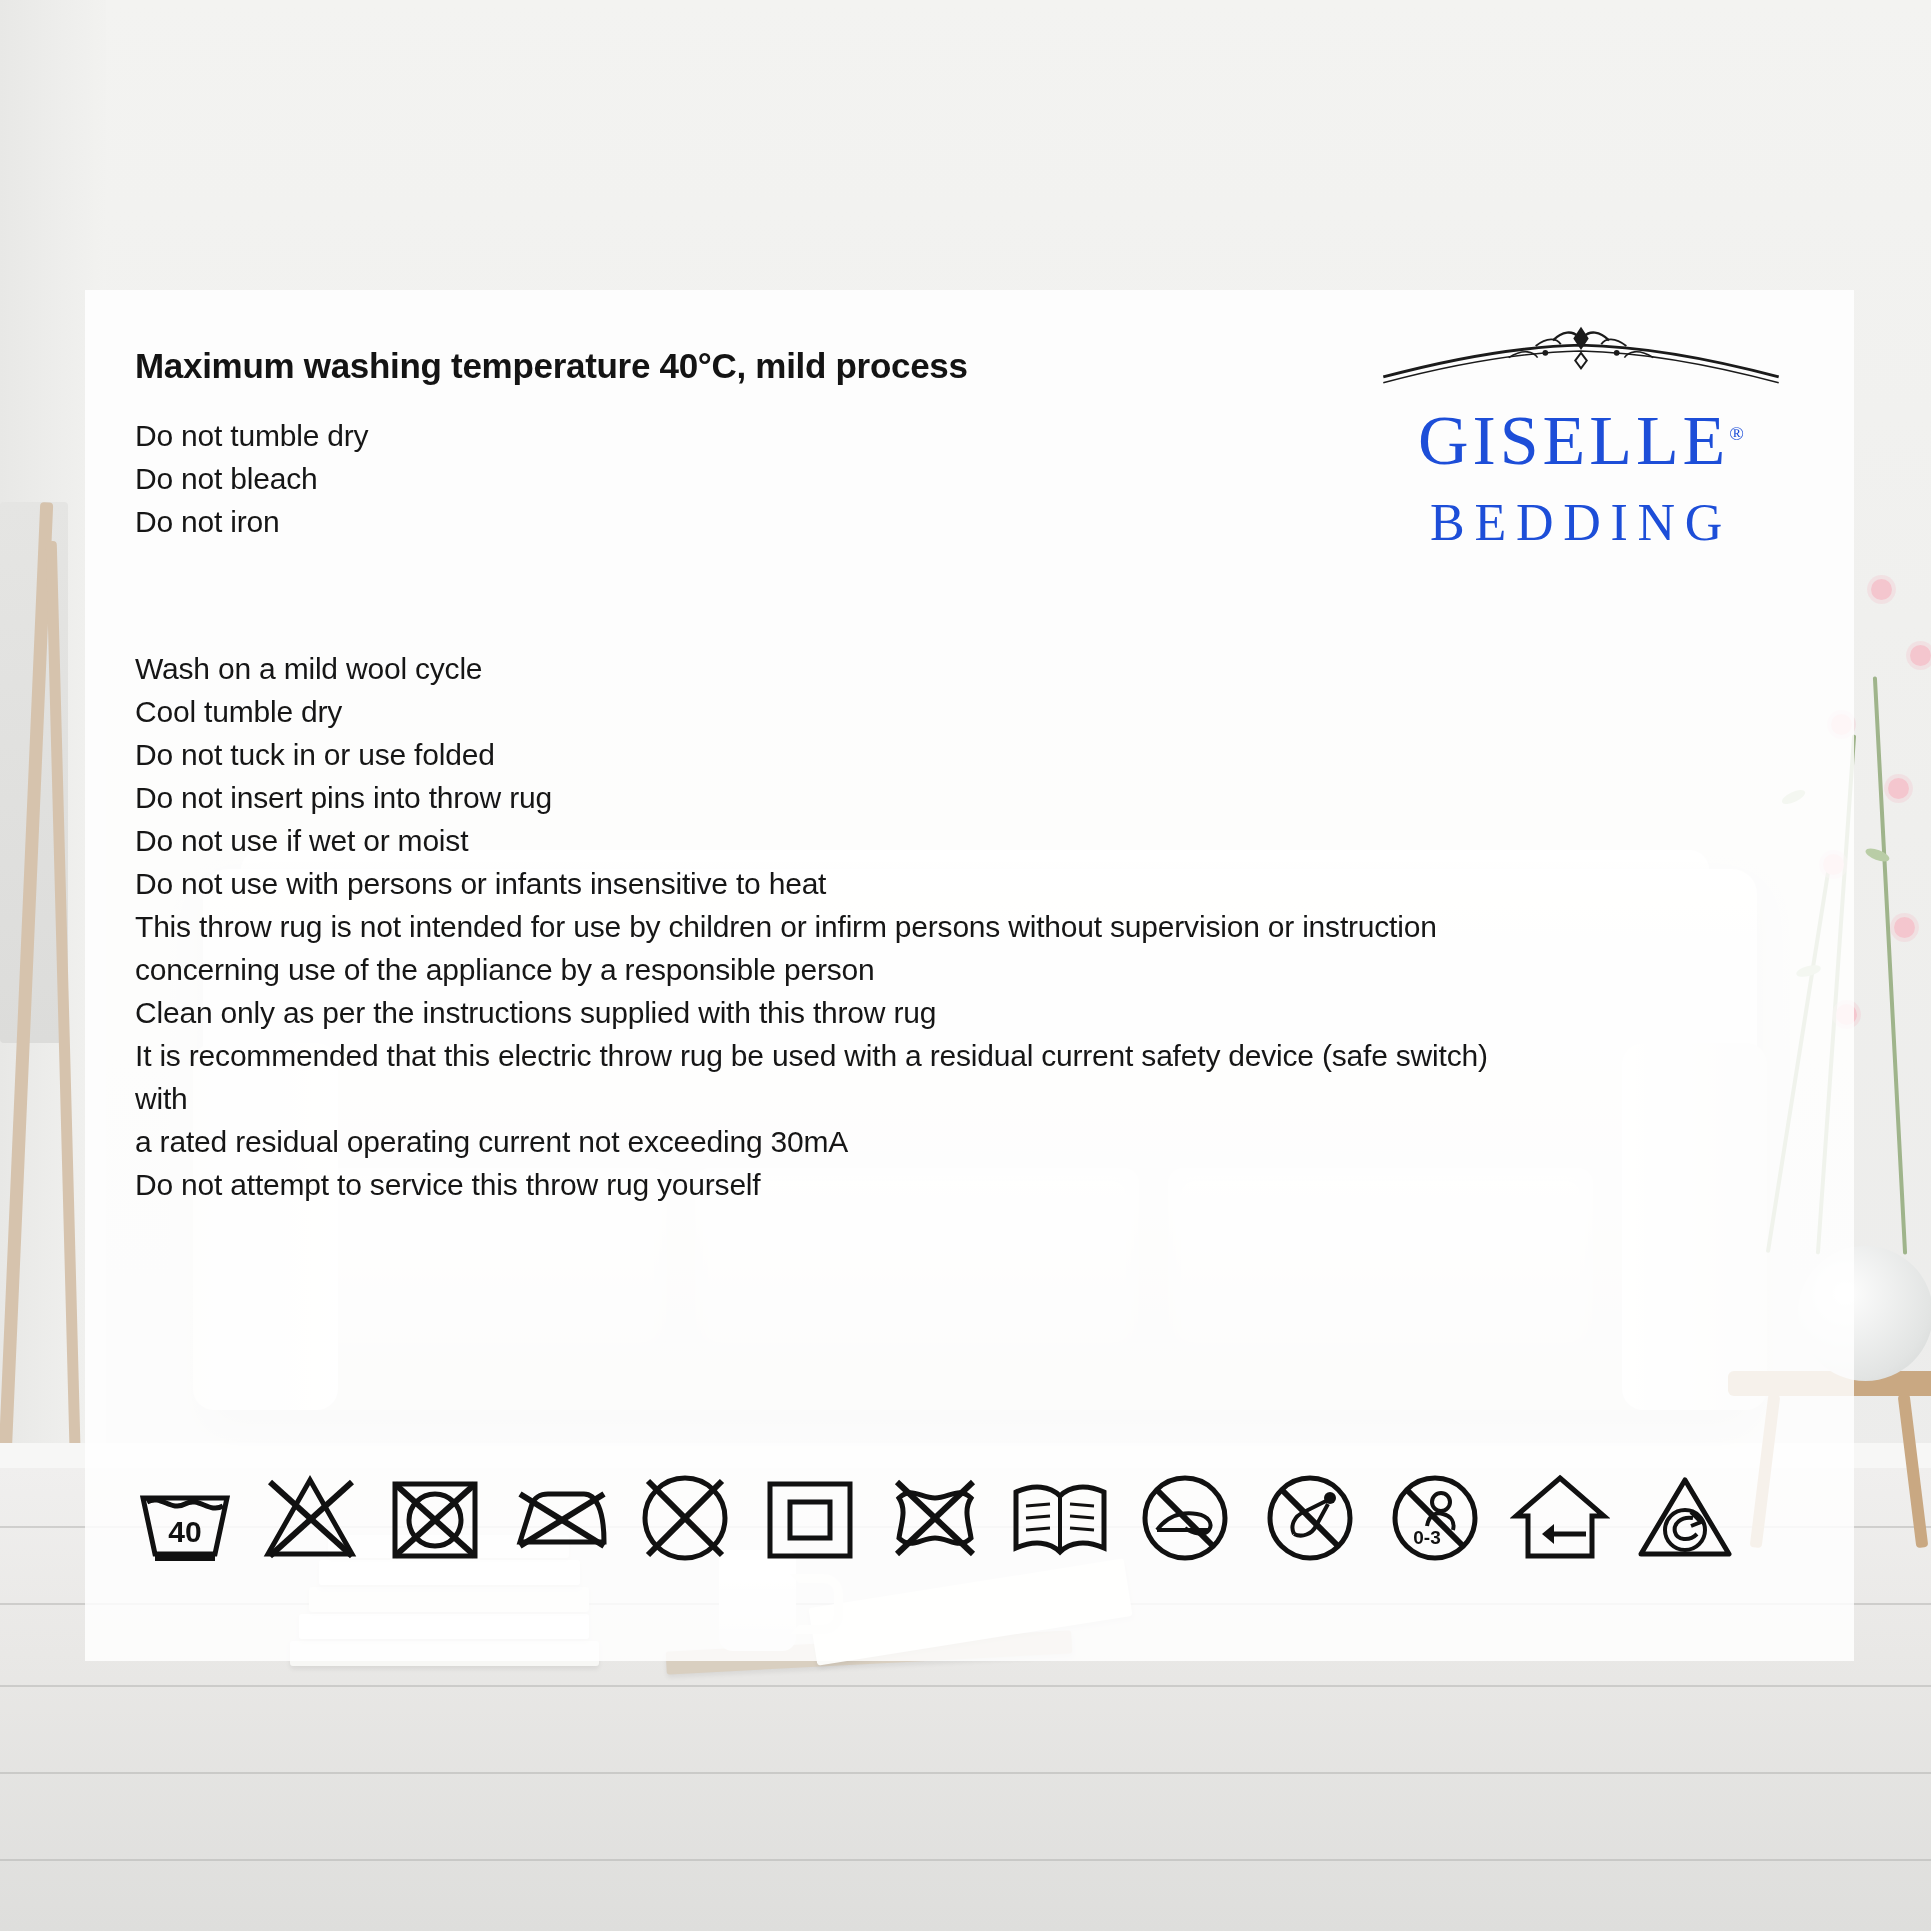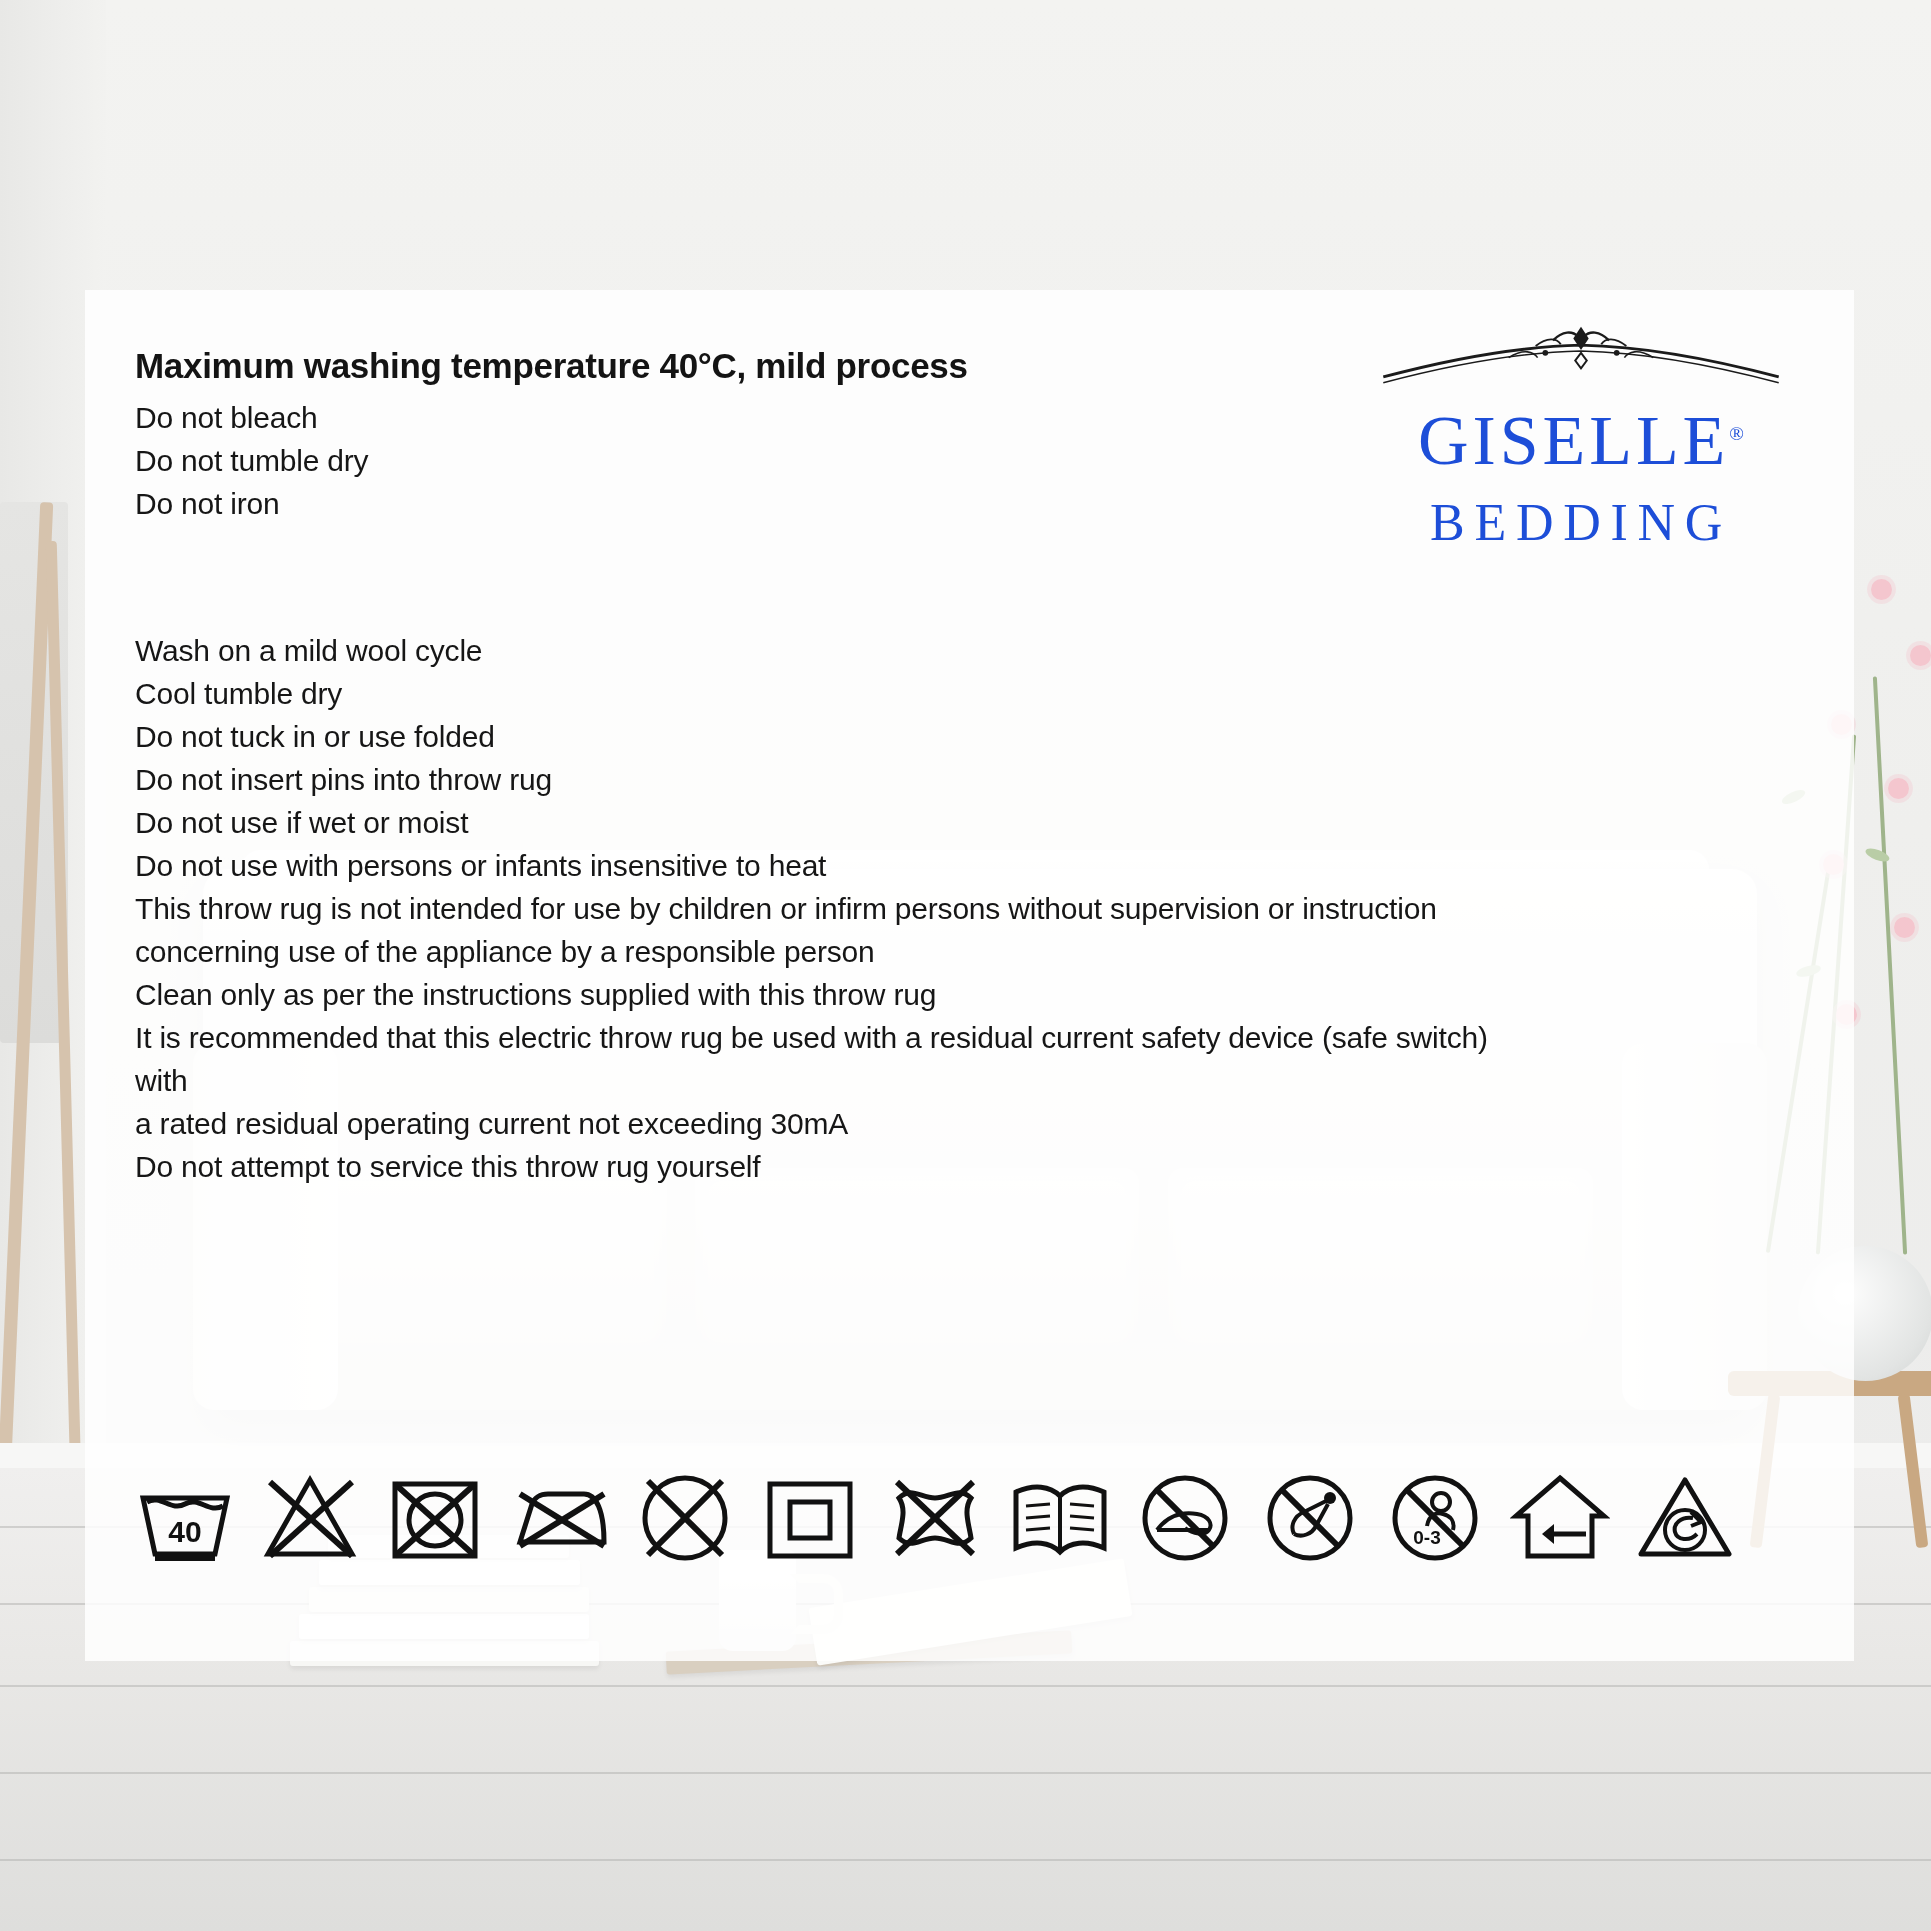--- a/index.html
+++ b/index.html
@@ -282,21 +282,21 @@
     position: absolute;
     left: 50px;
     top: 56px;
     width: 1371px;
     color: #141414;
   }
   .heading {
     font-size: 35px;
     font-weight: bold;
     letter-spacing: -0.3px;
-    margin: 0 0 10px 0;
+    margin: 0 0 28px 0;
   }
   .line {
     font-size: 30px;
     line-height: 43px;
     margin: 0;
     letter-spacing: -0.2px;
     color: #161616;
   }
   .gap-lg { height: 71px; }
   .gap-md { height: 33px; }
@@ -415,22 +415,22 @@
         <circle cx="262" cy="33" r="3" fill="#1b1b1b"></circle>
         <path d="M150 38 C166 28, 176 32, 180 38" fill="none" stroke="#1b1b1b" stroke-width="1.6"></path>
         <path d="M300 38 C284 28, 274 32, 270 38" fill="none" stroke="#1b1b1b" stroke-width="1.6"></path>
       </svg>
       <div class="brand"><span>GISELLE</span><span class="reg">®</span></div>
       <div class="brand2">BEDDING</div>
     </div>
 
     <div id="text-block">
       <p class="heading">Maximum washing temperature 40°C, mild process</p>
+      <p class="line">Do not tumble dry</p>
       <p class="line">Do not bleach</p>
-      <p class="line">Do not tumble dry</p>
       <p class="line">Do not iron</p>
 
       <div class="gap-lg"></div>
 
 
       <div class="gap-md"></div>
 
       <p class="line">Wash on a mild wool cycle</p>
       <p class="line">Cool tumble dry</p>
       <p class="line">Do not tuck in or use folded</p>

